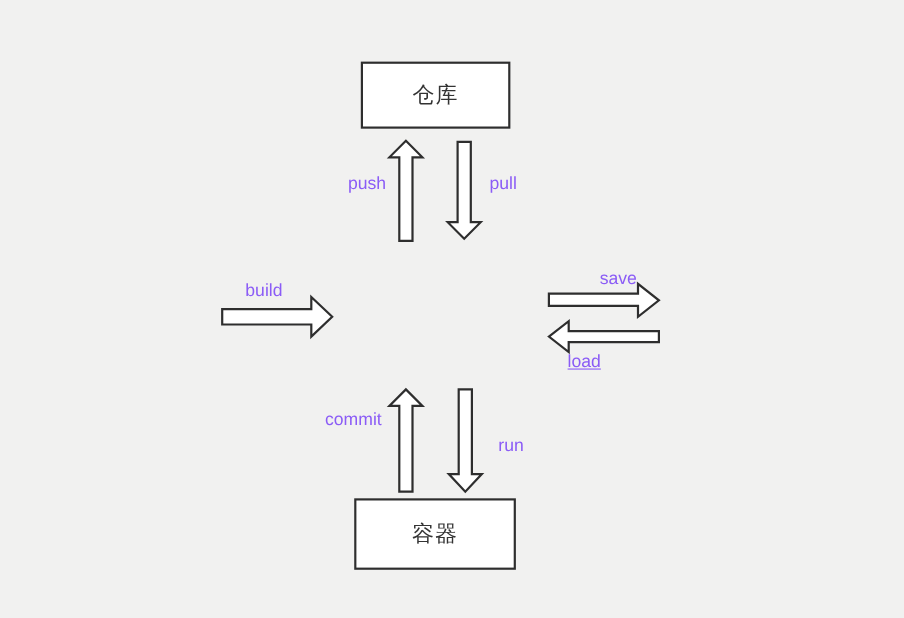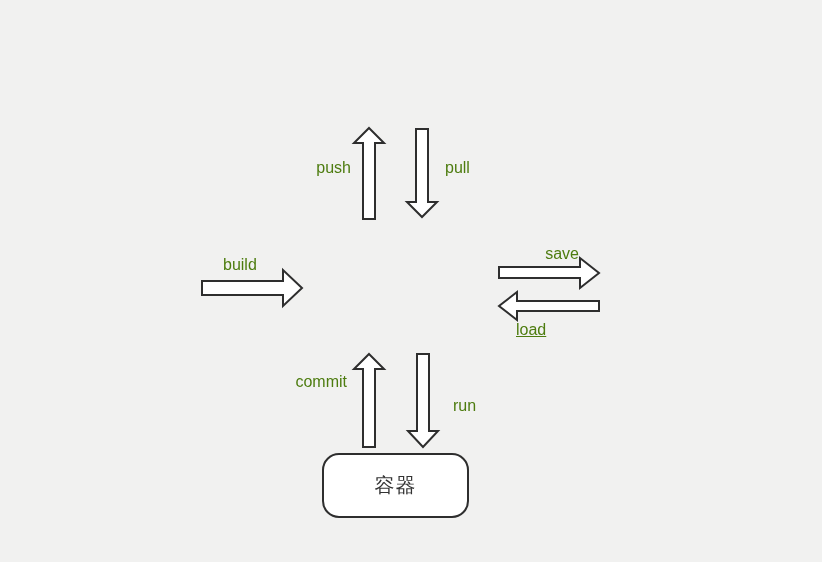--- a/index.html
+++ b/index.html
@@ -35,25 +35,25 @@
     align-items: center;
     justify-content: center;
     font-size: 20px;
     color: #333333;
     letter-spacing: 1px;
   }
   .node-repository { left: 328px; top: 56px;  width: 136px; height: 61px; }
   .node-image      { left: 318px; top: 230px; width: 157px; height: 116px; }
   .node-dockerfile { left: 47px;  top: 256px; width: 132px; height: 65px; letter-spacing: 0; }
   .node-tarfile    { left: 625px; top: 257px; width: 145px; height: 62px; letter-spacing: 0; }
-  .node-container  { left: 322px; top: 453px; width: 147px; height: 65px; border-radius: 17px; }
+  .node-container  { left: 322px; top: 453px; width: 147px; height: 65px; }
   .edge-label {
     position: absolute;
     font-size: 16px;
-    color: #4d7c0f;
+    color: #8b5cf6;
     line-height: 19px;
     white-space: nowrap;
   }
   .label-push   { left: 293px; top: 158px; width: 58px; text-align: right; }
   .label-pull   { left: 445px; top: 158px; }
   .label-build  { left: 223px; top: 255px; width: 60px; text-align: left; }
   .label-save   { left: 519px; top: 244px; width: 60px; text-align: right; }
   .label-load   { left: 516px; top: 320px; width: 60px; text-align: left; text-decoration: underline; }
   .label-commit { left: 267px; top: 372px; width: 80px; text-align: right; }
   .label-run    { left: 453px; top: 396px; }
@@ -79,20 +79,23 @@
 
     <polygon class="arrow" points="499,267 580,267 580,258 599,273 580,288 580,278 499,278"></polygon>
 
     <polygon class="arrow" points="499,306 517,292 517,301 599,301 599,311 517,311 517,320"></polygon>
 
     <polygon class="arrow" points="369,354 384,369 375,369 375,447 363,447 363,369 354,369"></polygon>
 
     <polygon class="arrow" points="417,354 429,354 429,431 438,431 423,447 408,431 417,431"></polygon>
   </svg>
 
+  <div class="node node-repository">
+    <span>仓库</span>
+  </div>
 
 
 
 
   <div class="node node-container">
     <span>容器</span>
   </div>
 
   <div class="edge-label label-push">push</div>
   <div class="edge-label label-pull">pull</div>

